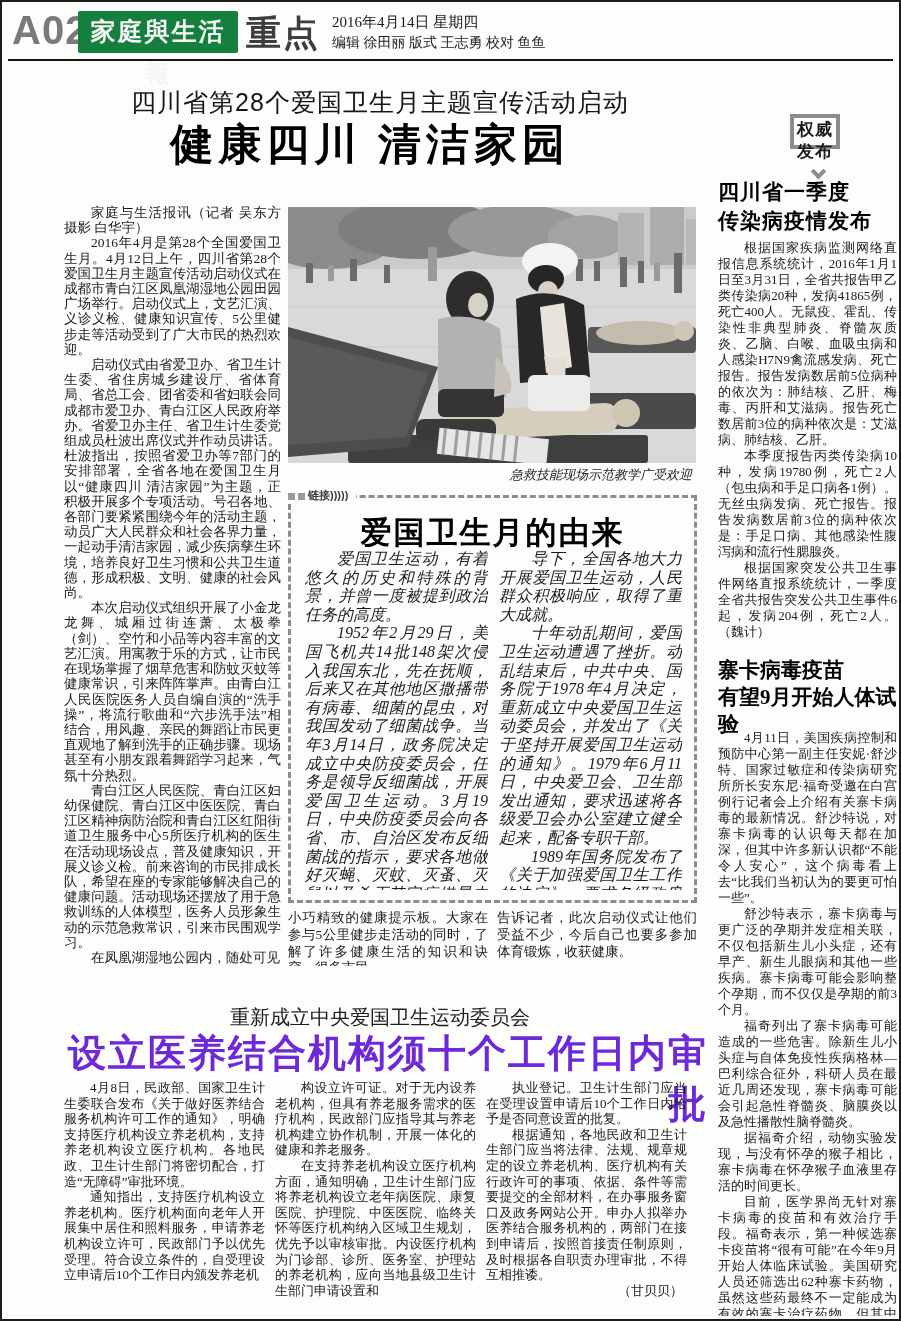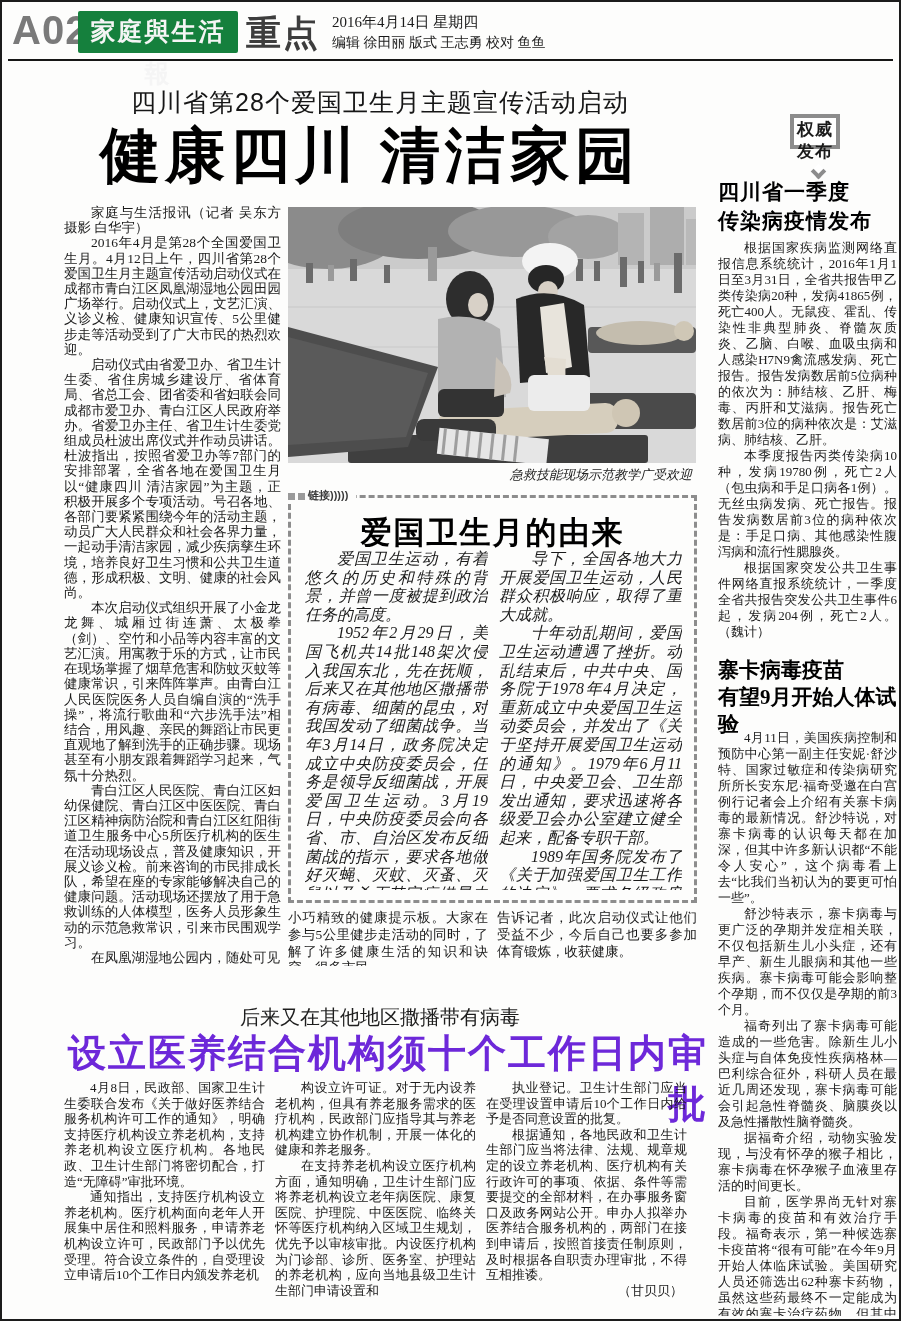--- a/index.html
+++ b/index.html
@@ -30,21 +30,21 @@
   .header-rule { position:absolute; left:6px; right:6px; top:57px; height:2px; background:#161616; }
 
   
   .main-kicker {
     position:absolute; left:62px; top:84px; width:632px; text-align:center;
     font-size:25px; color:#161616; letter-spacing:1px;
     font-family:"Liberation Sans",sans-serif; font-weight:500;
   }
   .main-headline {
     position:absolute; left:40px; top:114px; width:656px; text-align:center;
-    font-size:60px; font-weight:bold; color:#000; letter-spacing:5px;
+    font-size:43px; font-weight:bold; color:#000; letter-spacing:5px;
   }
   .col { position:absolute; overflow:hidden; text-align:justify; }
   .col p { text-indent:2em; }
   .left-col { left:62px; top:203px; width:217px; height:788px; font-size:13.5px; line-height:15.2px; }
 
   .photo-wrap { position:absolute; left:286px; top:205px; width:408px; height:256px; background:#c9c9c9; }
   .photo-wrap svg { display:block; }
   .photo-caption {
     position:absolute; left:286px; top:464px; width:404px; text-align:right;
     font-size:13px; font-style:italic; color:#222;
@@ -223,21 +223,21 @@
     </div>
   </div>
 
   <div class="col cont-col cont-col-1">
     <p>小巧精致的健康提示板。大家在参与5公里健步走活动的同时，了解了许多健康生活的知识和诀窍。很多市民</p>
   </div>
   <div class="col cont-col cont-col-2">
     <p>告诉记者，此次启动仪式让他们受益不少，今后自己也要多参加体育锻炼，收获健康。</p>
   </div>
 
-  <div class="bottom-kicker">后来又在其他地区撒播带有病毒</div>
+  <div class="bottom-kicker">重新成立中央爱国卫生运动委员会</div>
   <div class="bottom-headline">设立医养结合机构须十个工作日内审批</div>
   <div class="col bottom-col bottom-col-1">
     <p>4月8日，民政部、国家卫生计生委联合发布《关于做好医养结合服务机构许可工作的通知》，明确支持医疗机构设立养老机构，支持养老机构设立医疗机构。各地民政、卫生计生部门将密切配合，打造“无障碍”审批环境。</p>
     <p>通知指出，支持医疗机构设立养老机构。医疗机构面向老年人开展集中居住和照料服务，申请养老机构设立许可，民政部门予以优先受理。符合设立条件的，自受理设立申请后10个工作日内颁发养老机</p>
   </div>
   <div class="col bottom-col bottom-col-2">
     <p>构设立许可证。对于无内设养老机构，但具有养老服务需求的医疗机构，民政部门应指导其与养老机构建立协作机制，开展一体化的健康和养老服务。</p>
     <p>在支持养老机构设立医疗机构方面，通知明确，卫生计生部门应将养老机构设立老年病医院、康复医院、护理院、中医医院、临终关怀等医疗机构纳入区域卫生规划，优先予以审核审批。内设医疗机构为门诊部、诊所、医务室、护理站的养老机构，应向当地县级卫生计生部门申请设置和</p>
   </div>
   <div class="col bottom-col bottom-col-3">

